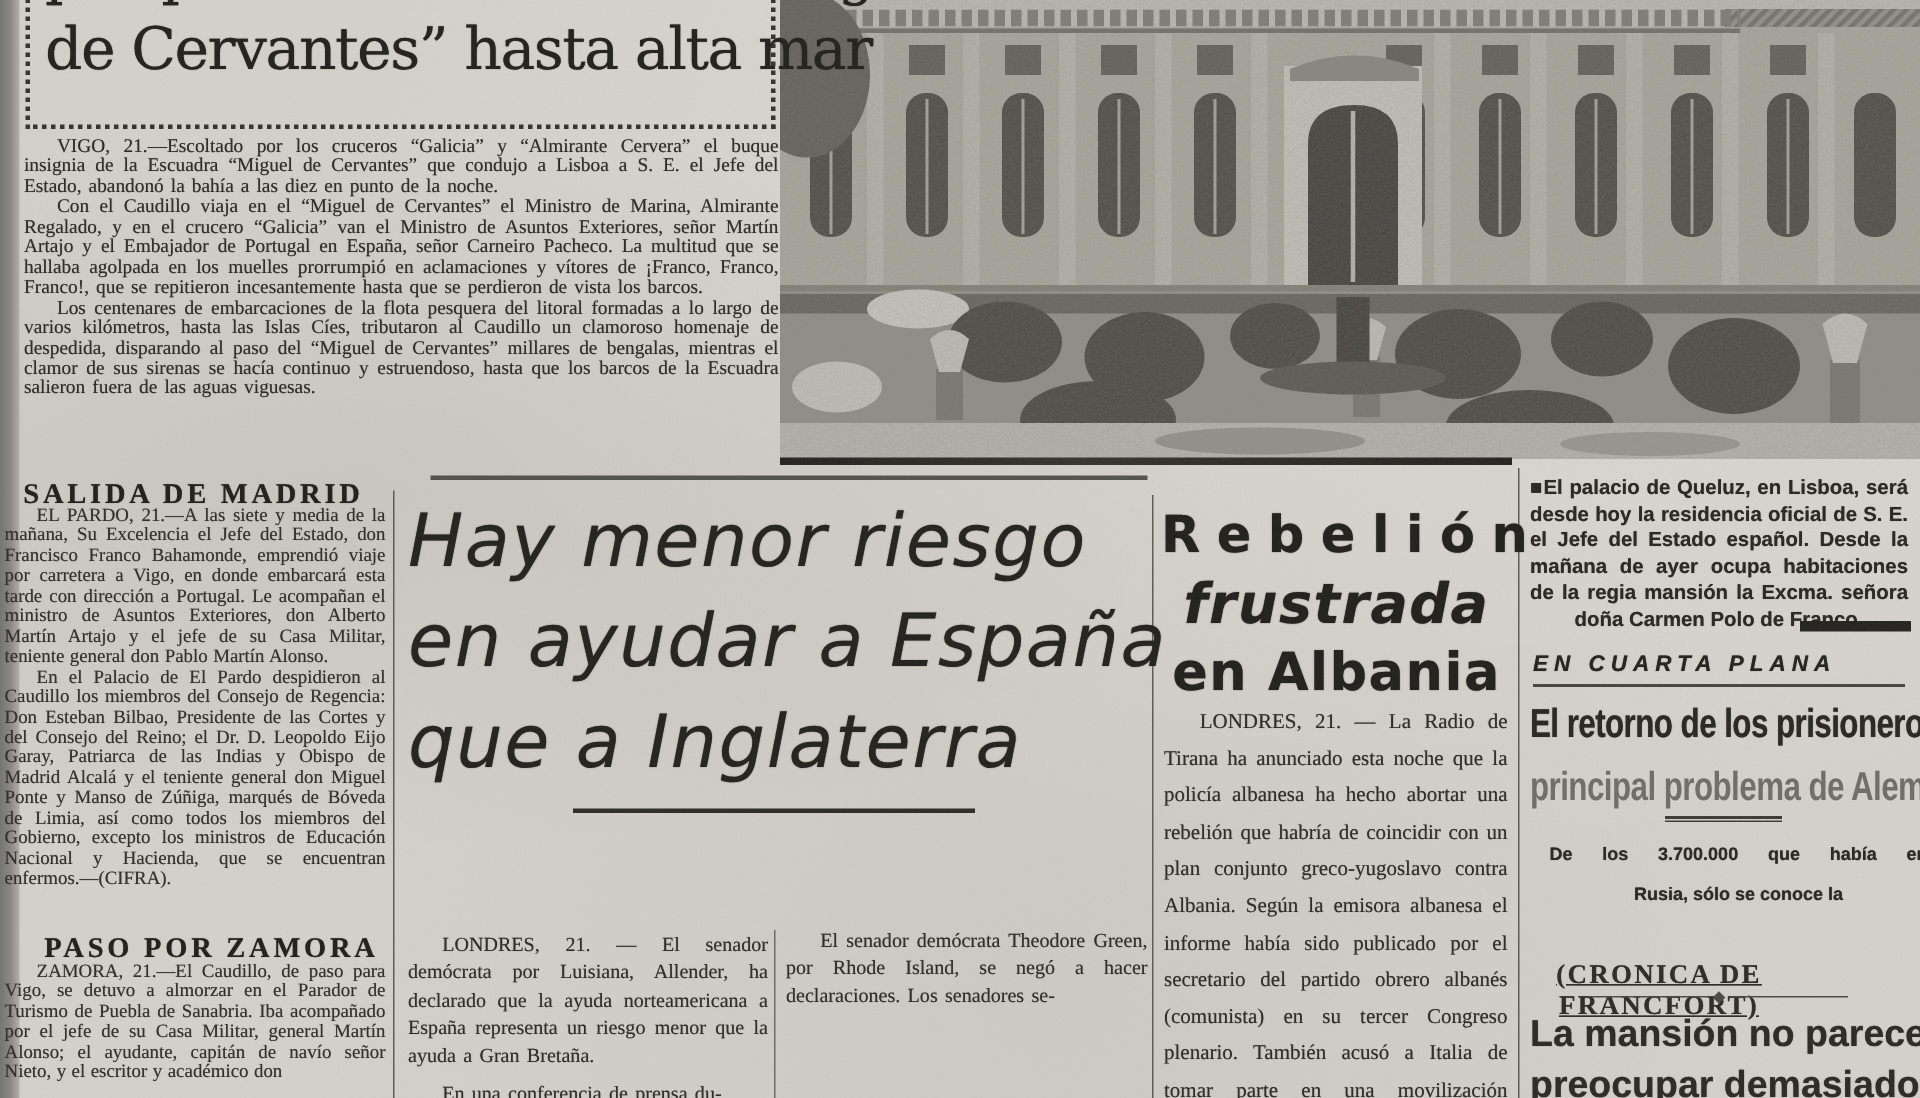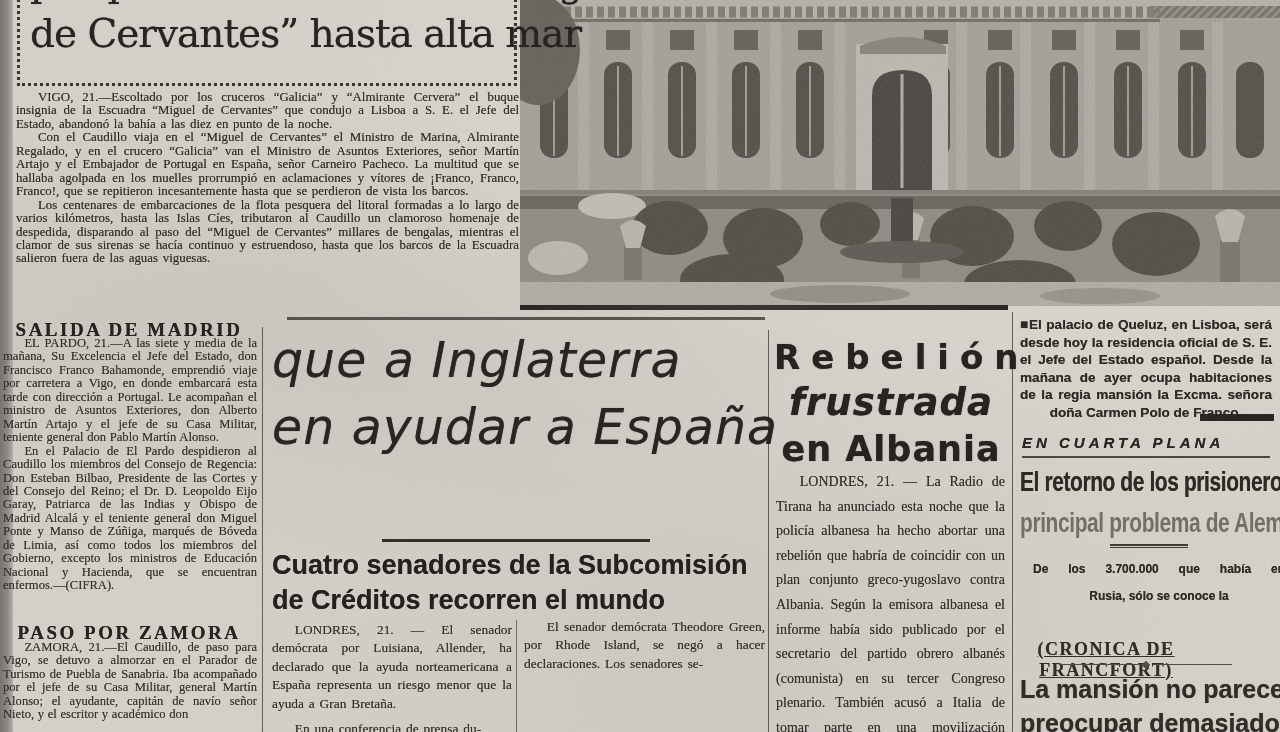--- a/index.html
+++ b/index.html
@@ -27,21 +27,21 @@
   
   .article p{margin:0;text-indent:1.7em;text-align:justify;}
   .article p.noindent{text-indent:0;}
   #vigo-article{left:16px;top:91px;width:503px;font-size:12.9px;line-height:13.45px;
     word-spacing:1.5px;color:#2a2823;text-shadow:0 0 .5px rgba(42,40,35,.6);}
   .sec-title{font-weight:bold;font-size:19px;letter-spacing:2.5px;text-align:center;
     font-family:"Liberation Serif", serif;color:#1e1c18;text-shadow:0 0 .6px rgba(30,28,24,.8);}
   #salida-title{left:0px;top:319px;width:258px;}
   #left-col-1{left:3px;top:337px;width:254px;font-size:12.6px;line-height:13.45px;
     word-spacing:.5px;color:#2d2b26;text-shadow:0 0 .5px rgba(45,43,38,.55);}
-  #paso-title{left:0px;top:622px;width:258px;}
+  #paso-title{left:12px;top:622px;width:258px;}
   #left-col-2{left:3px;top:641px;width:254px;font-size:12.6px;line-height:13.45px;
     word-spacing:.5px;color:#2d2b26;text-shadow:0 0 .5px rgba(45,43,38,.55);}
   
   .vrule{width:1px;background:#5b5952;}
   #vrule-1{left:262px;top:327px;height:405px;}
   #vrule-2{left:768px;top:330px;height:402px;}
   #vrule-3{left:1012px;top:312px;height:420px;}
   #vrule-center{left:516px;top:620px;height:112px;background:#6b6962;}
   
   #photo-rule{left:520px;top:305px;width:488px;height:5px;
@@ -257,28 +257,25 @@
   </div>
 
   <div class="abs vrule" id="vrule-1"></div>
   <div class="abs vrule" id="vrule-2"></div>
   <div class="abs vrule" id="vrule-3"></div>
   <div class="abs vrule" id="vrule-center"></div>
   <div class="abs" id="photo-rule"></div>
   <div class="abs" id="center-top-rule"></div>
 
   <div class="abs" id="center-headline">
+    <div class="line">Hay menor riesgo</div>
+    <div class="line">en ayudar a España</div>
     <div class="line">que a Inglaterra</div>
-    <div class="line">en ayudar a España</div>
   </div>
   <div class="abs" id="center-hr"></div>
-  <div class="abs" id="center-subhead">
-    <div class="line">Cuatro senadores de la Subcomisión</div>
-    <div class="line">de Créditos recorren el mundo</div>
-  </div>
   <div class="abs article" id="center-col-1">
     <p>LONDRES, 21. — El senador demócrata por Luisiana, Allender, ha declarado que la ayuda norteamericana a España representa un riesgo menor que la ayuda a Gran Bretaña.</p>
     <p>En una conferencia de prensa du-</p>
   </div>
   <div class="abs article" id="center-col-2">
     <p>El senador demócrata Theodore Green, por Rhode Island, se negó a hacer declaraciones. Los senadores se-</p>
   </div>
 
   <div class="abs" id="albania-headline">
     <div class="l1">Rebelión</div>

